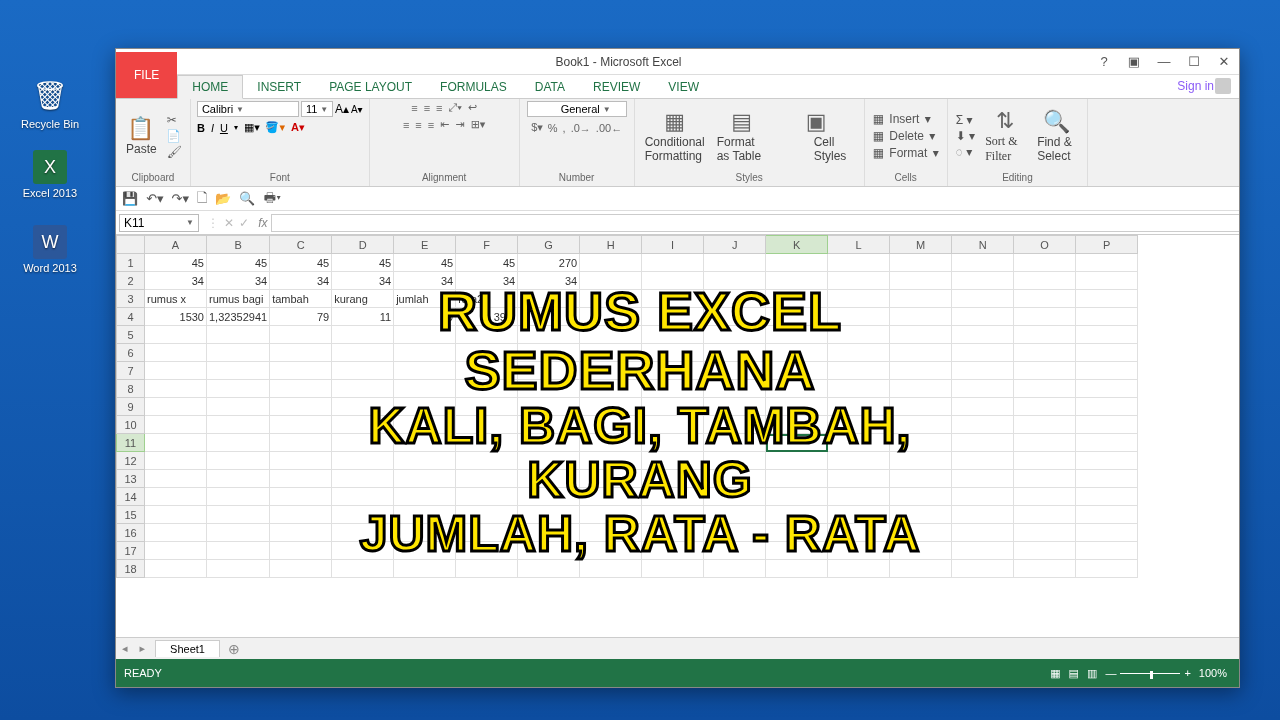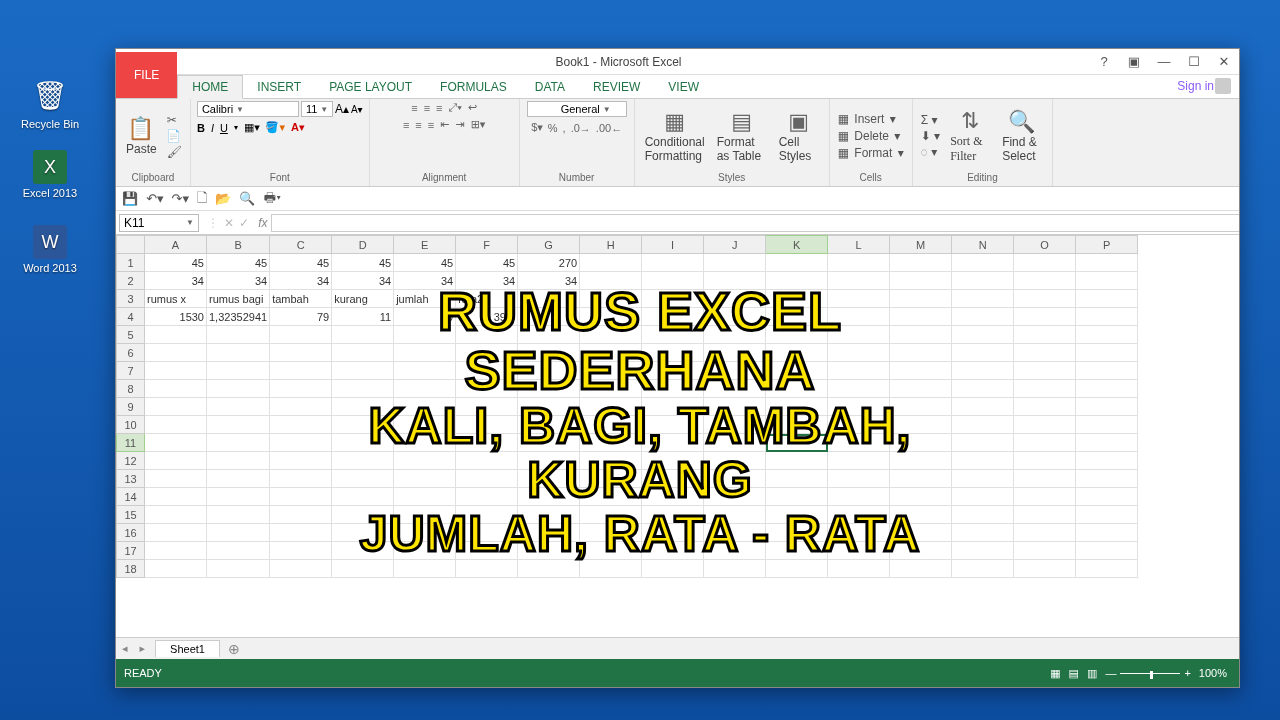--- a/index.html
+++ b/index.html
@@ -184,21 +184,21 @@
         <div class="rbtn">
             <span class="ri">▦</span>
             <span class="rl" style="width:60px;">Conditional Formatting</span>
           </div>
         <div class="rbtn">
             <span class="ri">▤</span>
             <span class="rl" style="width:50px;">Format as Table</span>
           </div>
         <div class="rbtn">
             <span class="ri">▣</span>
-            <span class="rl" style="width:40px;">Cell Styles</span>
+            <span class="rl" style="width:40px;margin-left:35px;">Cell Styles</span>
           </div>
       </div>
       <div class="group-label">Styles</div>
     </div>
     <div class="group">
       <div class="group-body">
         <div class="stack" style="gap:3px;">
           <span>▦ <span>Insert</span> ▾</span>
           <span>▦ <span>Delete</span> ▾</span>
           <span>▦ <span>Format</span> ▾</span>

